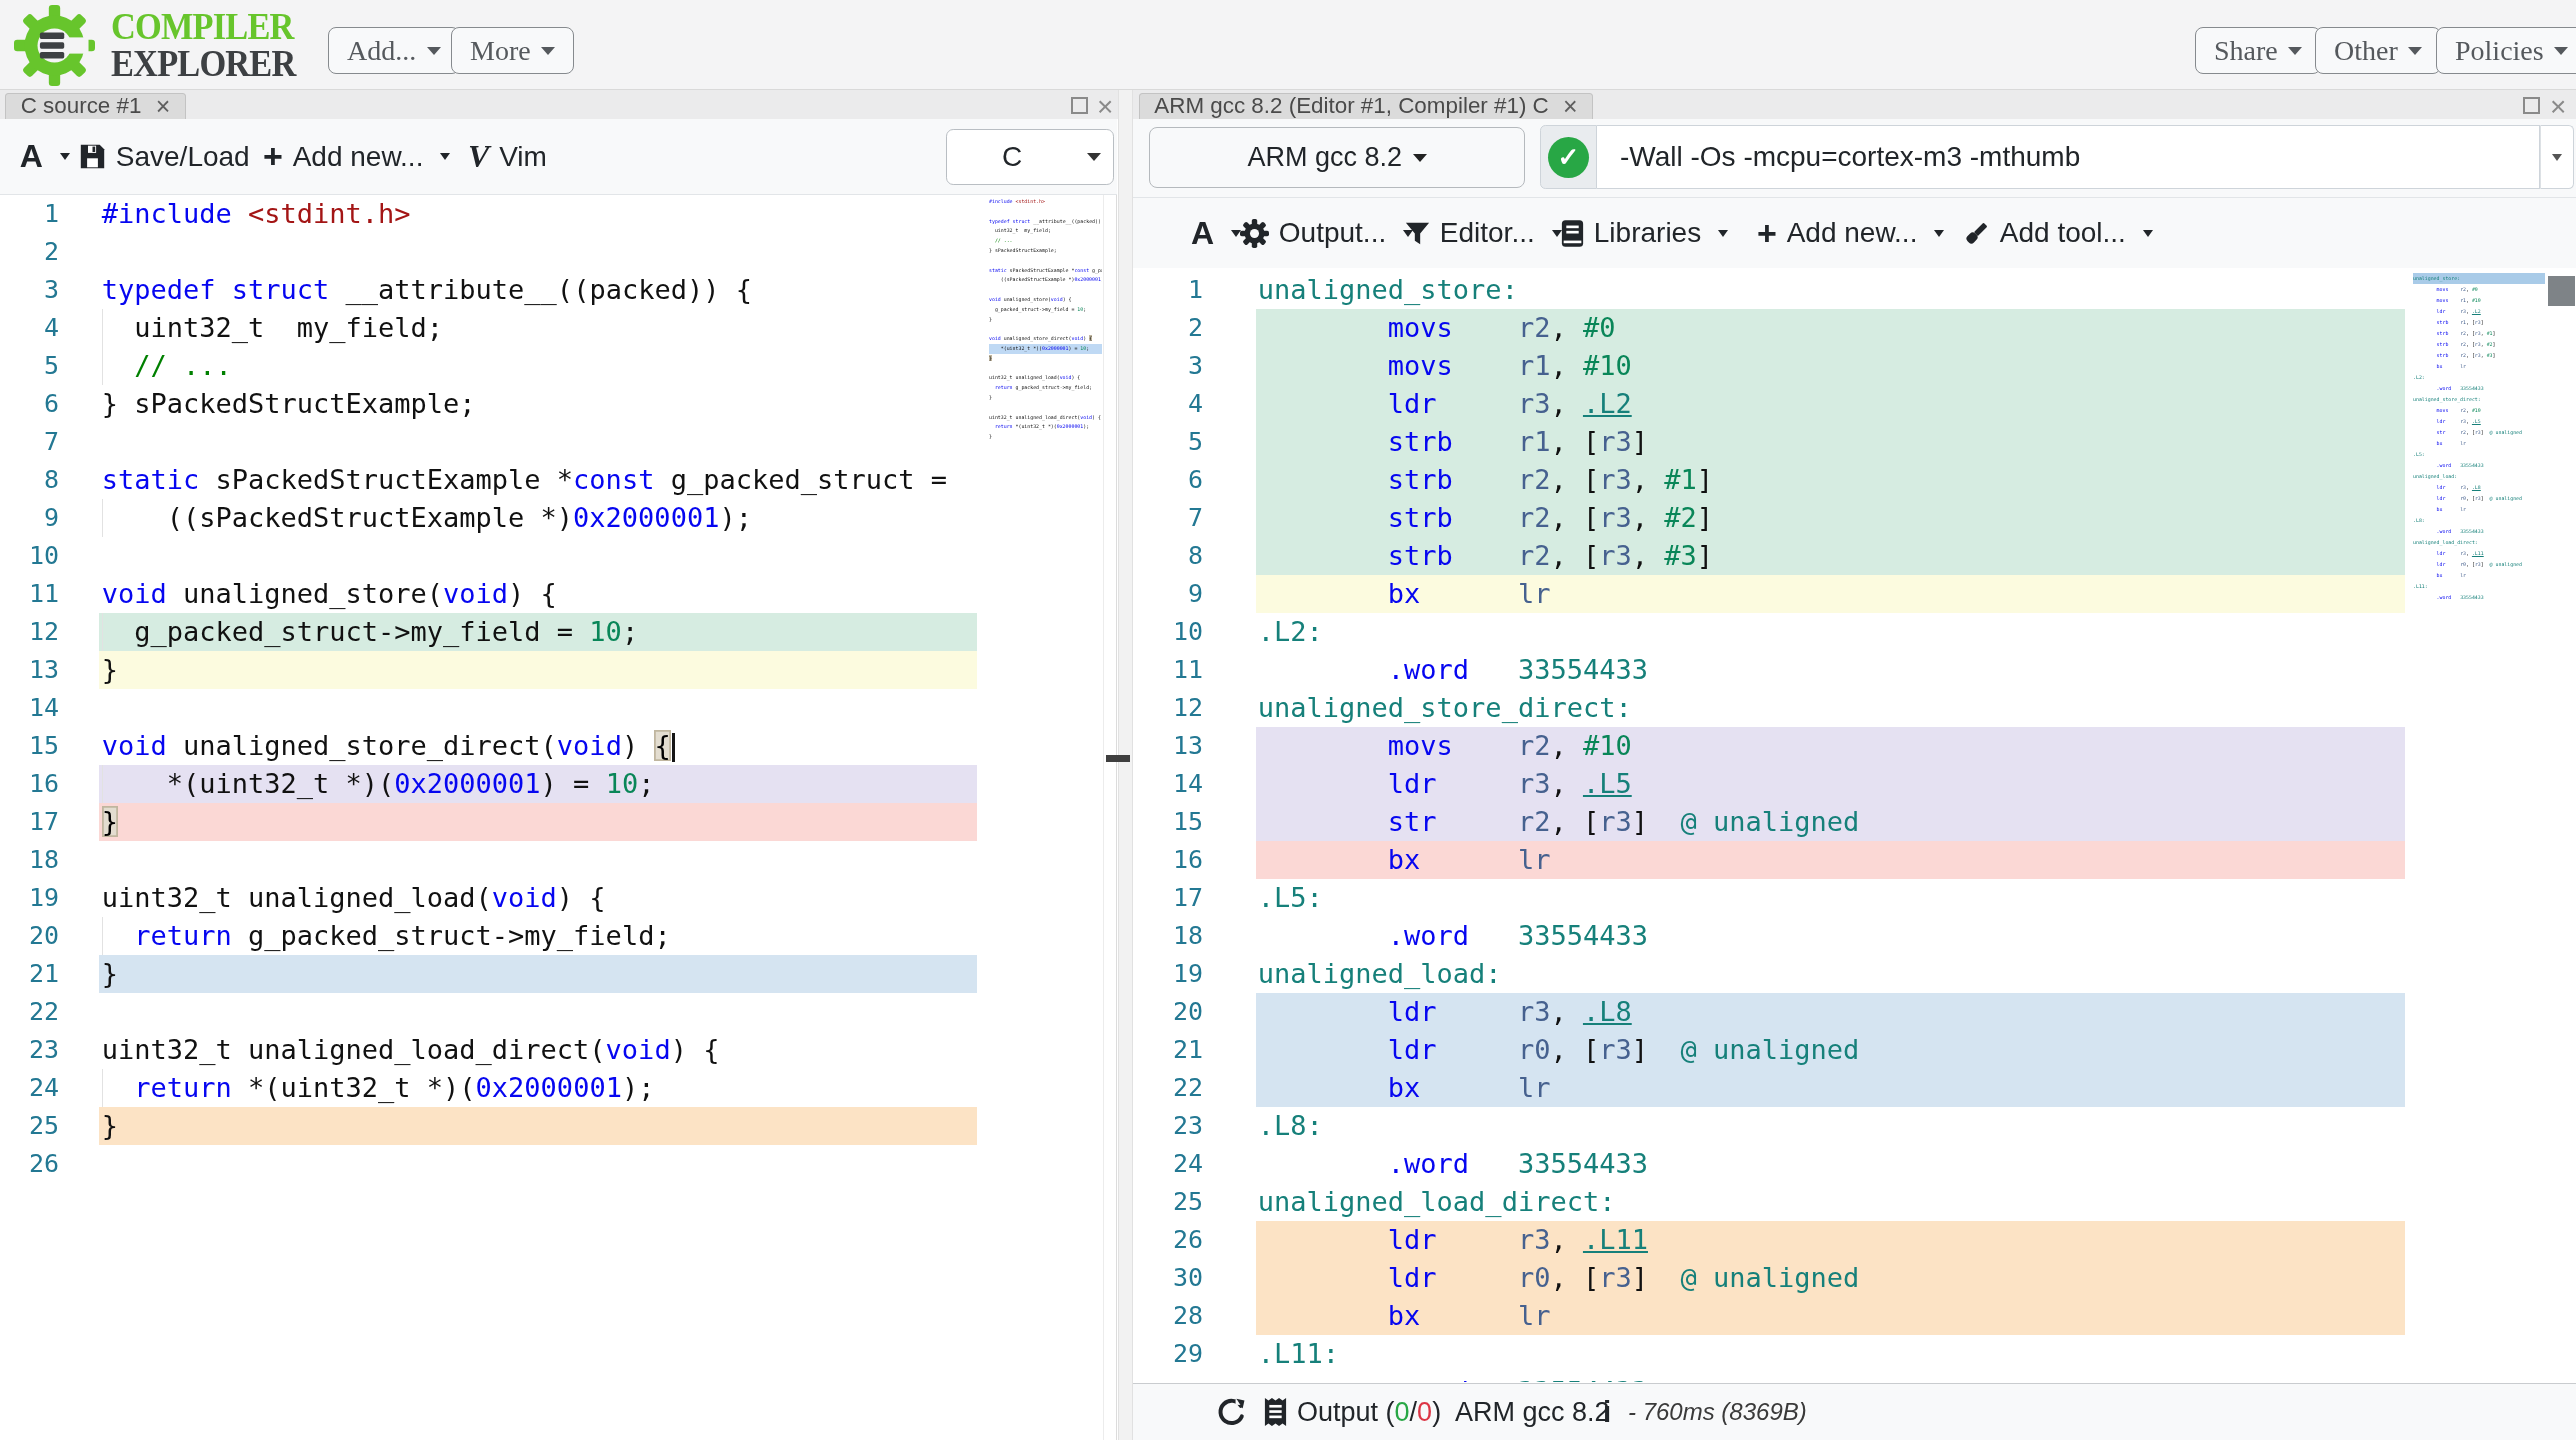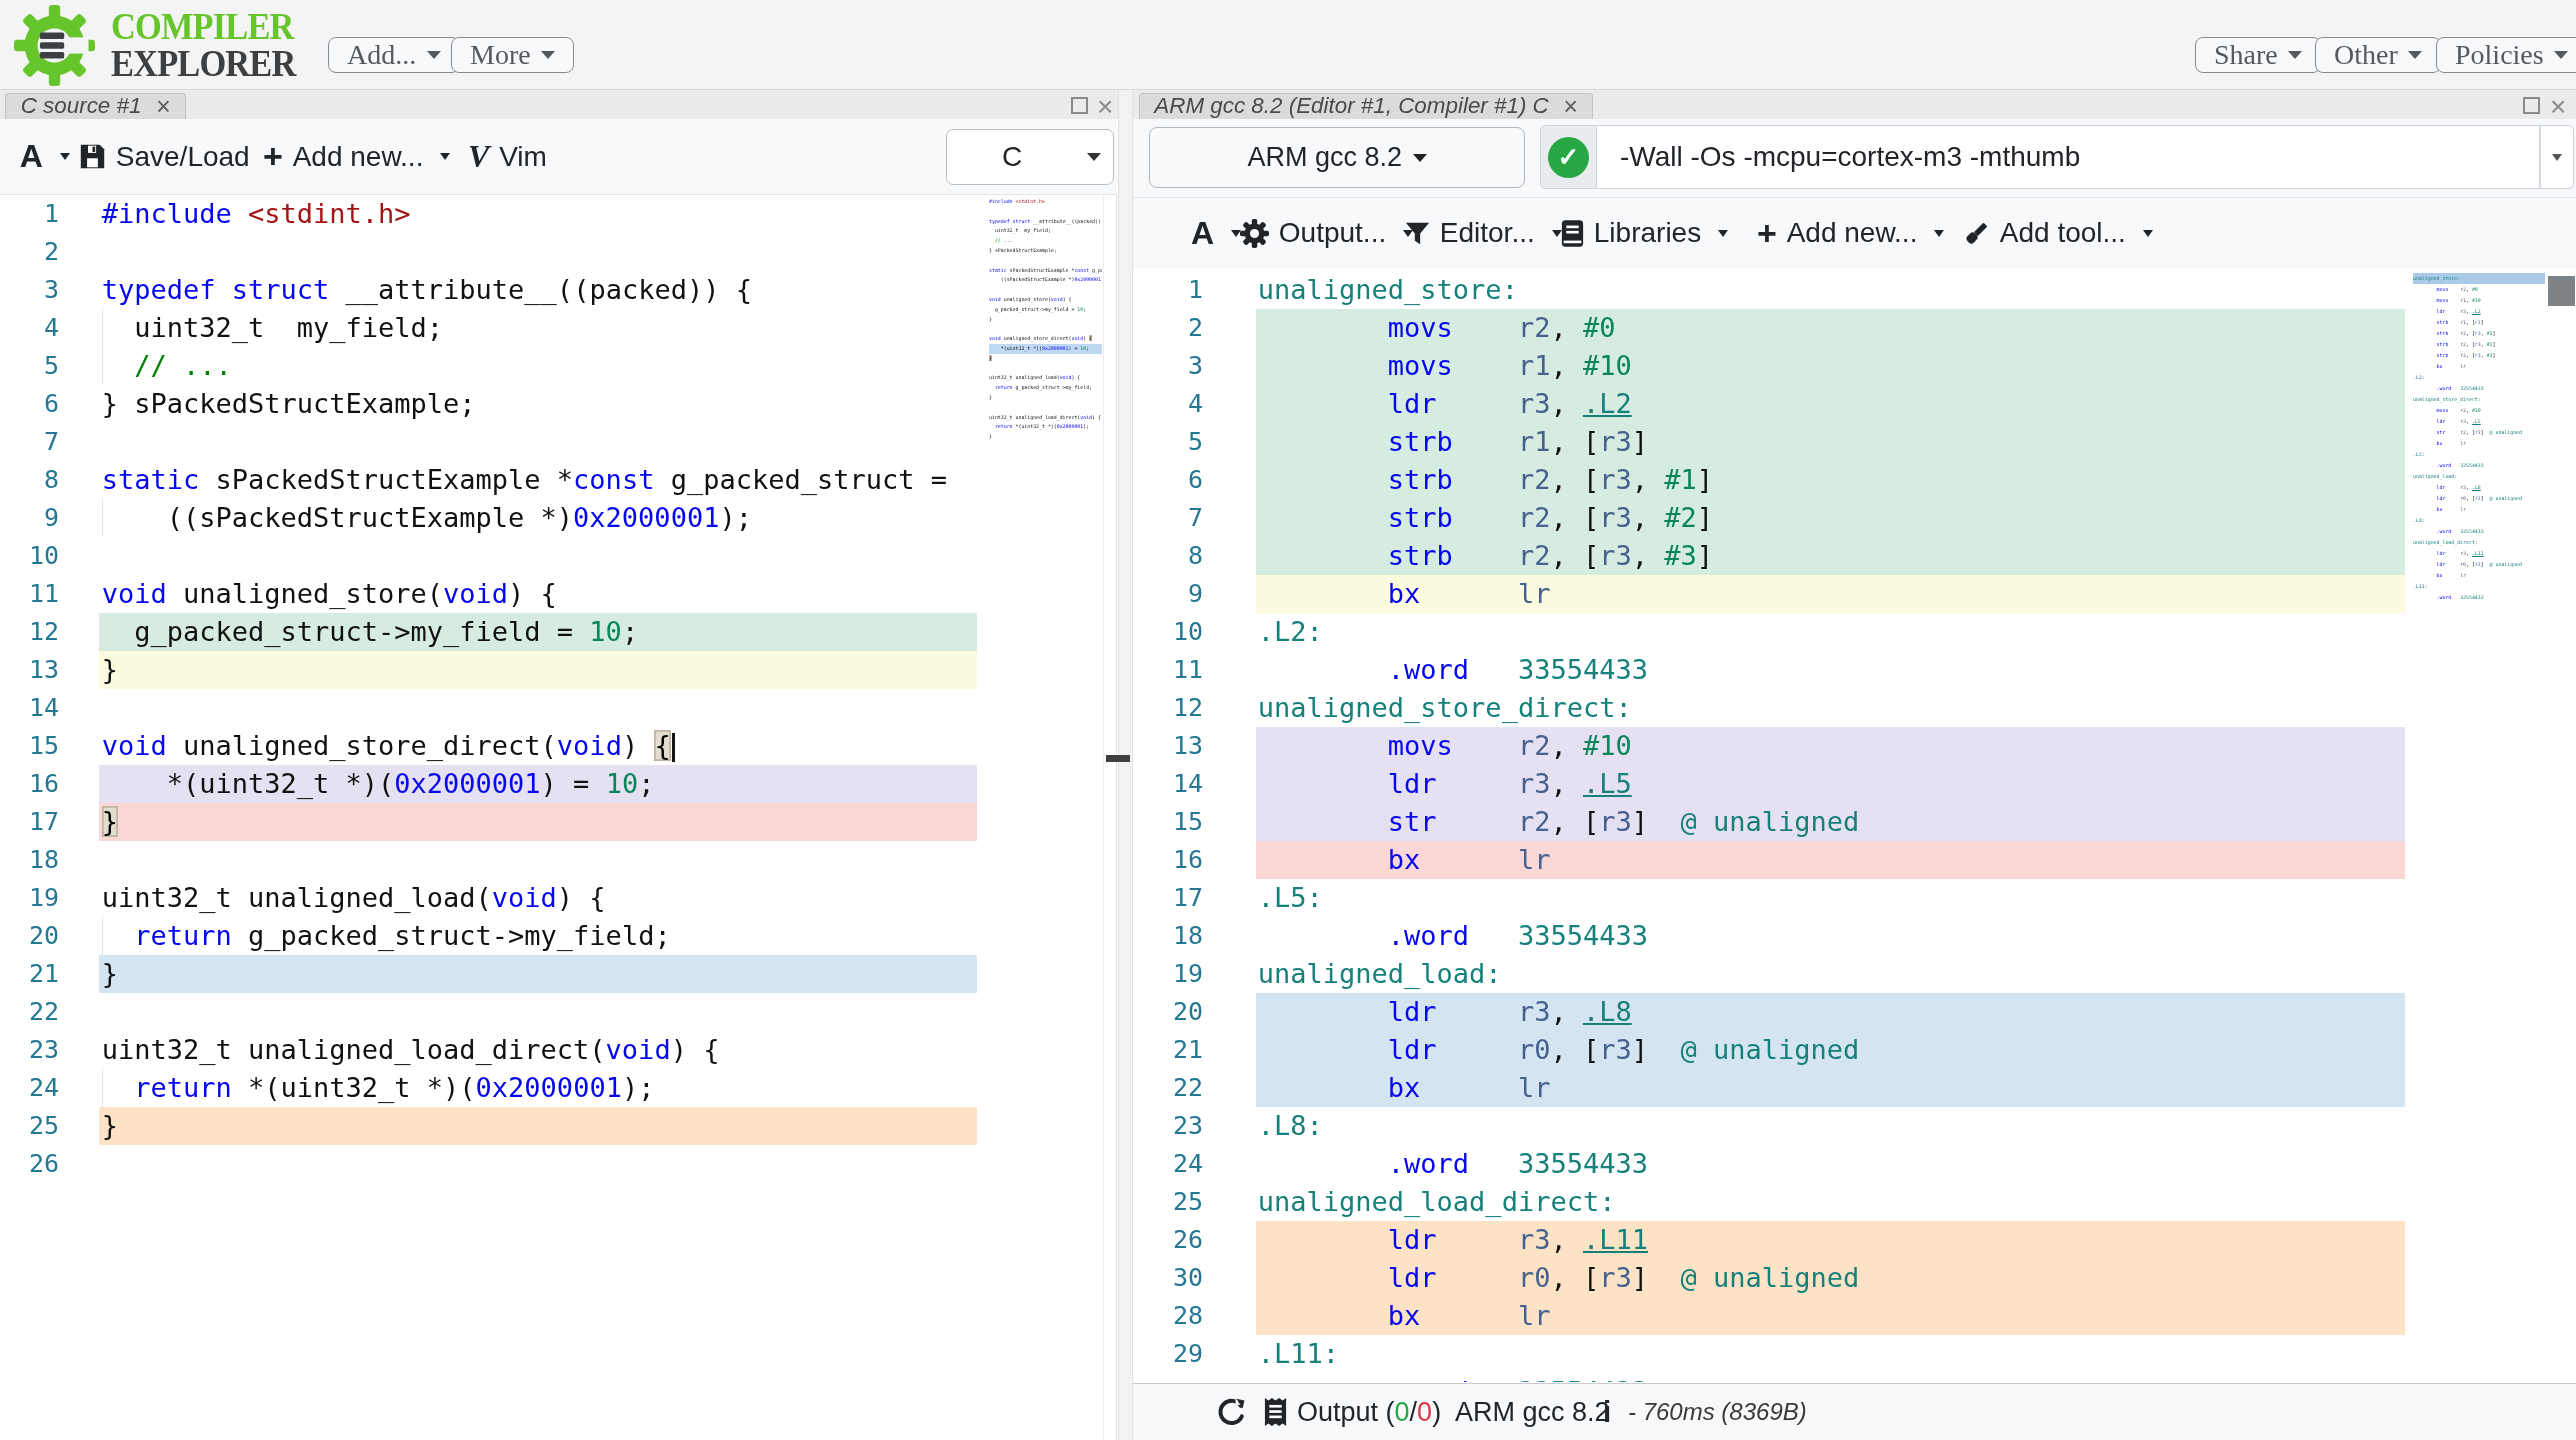--- a/index.html
+++ b/index.html
@@ -7,32 +7,32 @@
               font-family:"Liberation Sans", sans-serif; }
   #app { position:relative; width:2576px; height:1440px; }
 
   
   .header { position:absolute; left:0; top:0; width:2576px; height:90px;
             background:#f4f4f5; border-bottom:0.9px solid #d9d9d9;font-family:Liberation Serif, serif; }
   .logo-gear { position:absolute; left:14.3px; top:4.5px; width:81px; height:81px; }
   .logo-text { position:absolute; left:111px; top:8px; font-weight:bold; font-size:37px;
                line-height:37px; letter-spacing:-0.9px; transform:scaleX(.93); transform-origin:left top; }
   .logo-line1 { color:#67c52c; } .logo-line2 { color:#3d4043; }
-  .hdr-btn { position:absolute; top:37px; height:36px; border:1.8px solid #868a8e; border-radius:8px;
+  .hdr-btn { position:absolute; top:27px; height:47px; border:1.8px solid #868a8e; border-radius:8px;
              background:#f8f9fa; color:#55595d; font-size:28px; display:flex; align-items:center;
              padding:0 18px; }
   .caret { display:inline-block; width:0; height:0; border-left:7.2px solid transparent;
            border-right:7.2px solid transparent; border-top:8px solid currentColor; margin-left:10.7px; }
   .caret.sm { border-left-width:5.4px; border-right-width:5.4px; border-top-width:7.2px; margin-left:7.2px; }
 
   
   .tabstrip { position:absolute; left:0; top:90px; width:2576px; height:29px; background:#ebebec; }
   .tab { position:absolute; top:2.7px; height:26px; background:#dbdbdb; border:0.9px solid #c3c3c3;
          border-bottom:none; border-radius:3.6px 3.6px 0 0; display:flex; align-items:center;
-         padding:0 14.3px; font-size:22.4px; color:#4a4a4a; white-space:nowrap;font-style:italic; }
+         padding:0 14.3px; font-size:22.4px; color:#4a4a4a; white-space:nowrap; }
   .tab .x { margin-left:14.3px; color:#5f5f5f; font-size:25px; line-height:18px; }
   .pane-max { position:absolute; top:7.2px; width:17px; height:17px; border:2.2px solid #8a8a8a; }
   .pane-x { position:absolute; top:0.9px; color:#8a8a8a; font-size:28px; }
 
   
   .src-toolbar { position:absolute; left:0; top:119px; width:1117px; height:76px; background:#f8f9fa;
                  border-bottom:0.9px solid #e2e5e8; }
   .cmp-row { position:absolute; left:1133px; top:119px; width:1443px; height:79px; background:#f8f9fa;
              border-bottom:0.9px solid #e2e5e8; }
   .asm-toolbar { position:absolute; left:1133px; top:198px; width:1443px; height:71px; background:#f8f9fa;

